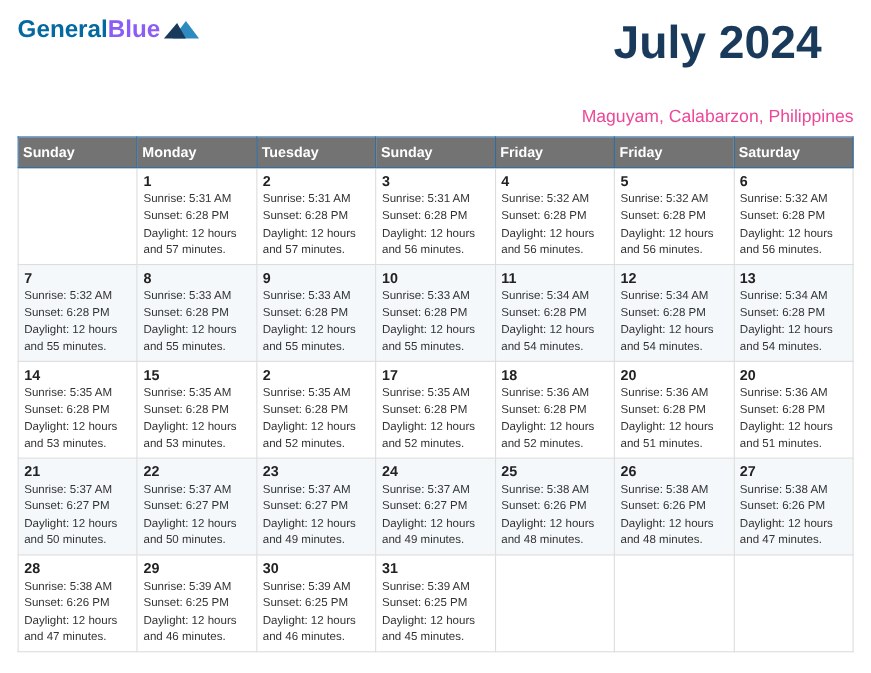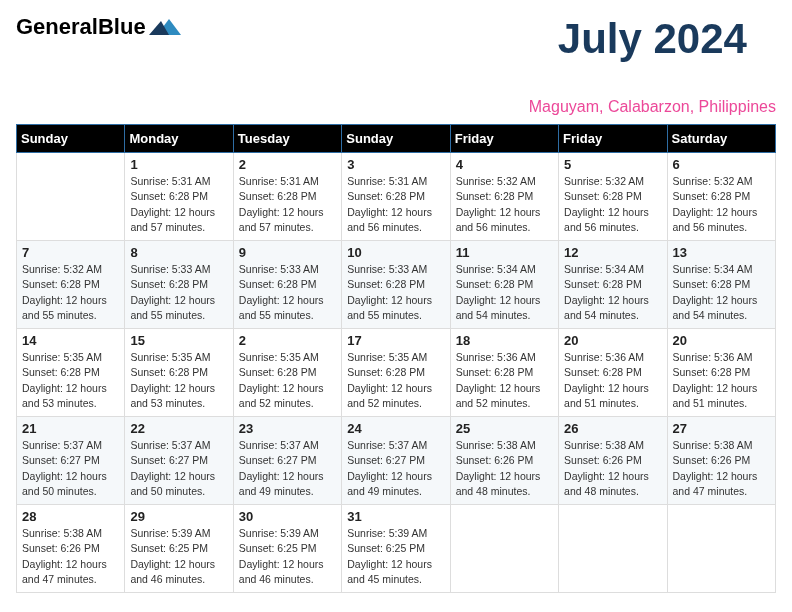--- a/index.html
+++ b/index.html
@@ -21,21 +21,21 @@
       flex-direction: column;
       align-items: flex-start;
     }
     .logo-text {
       font-size: 22px;
       font-weight: bold;
       color: #1a3a5c;
       line-height: 1;
     }
     .logo-text span {
-      color: #000000;
+      color: #0369a1;
     }
     .title-area {
       text-align: center;
     }
     .month-title {
       font-size: 42px;
       font-weight: bold;
       color: #1a3a5c;
       line-height: 1.1;
     }
@@ -43,21 +43,21 @@
       font-size: 16px;
       color: #ec4899;
       margin-top: 36px;
     }
     .calendar {
       width: 100%;
       border-collapse: collapse;
       font-size: 11px;
     }
     .calendar th {
-      background: #000000;
+      background: #737373;
       color: #fff;
       padding: 6px 4px;
       text-align: left;
       font-size: 13px;
       font-weight: bold;
       border: 1px solid #2e6da4;
     }
     .calendar td {
       vertical-align: top;
       padding: 4px 5px;
@@ -85,21 +85,21 @@
       background: #fff !important;
     }
   </style>
 </head>
 <body>
 
 <div class="header-area">
   <div class="logo">
     <div style="display:flex;align-items:center;">
       <span class="logo-text">
-        <span>General</span><span style="color:#000000">Blue</span>
+        <span>General</span><span style="color:#8b5cf6">Blue</span>
       </span>
       <svg width="32" height="20" viewBox="0 0 32 20" style="margin-left:3px;">
         <polygon points="8,18 20,2 32,18" fill="#2e8bc0"></polygon>
         <polygon points="0,18 12,4 20,18" fill="#1a3a5c"></polygon>
       </svg>
     </div>
   </div>
   <div class="title-area">
     <div class="month-title">July 2024</div>
     <div class="location">Maguyam, Calabarzon, Philippines</div>

